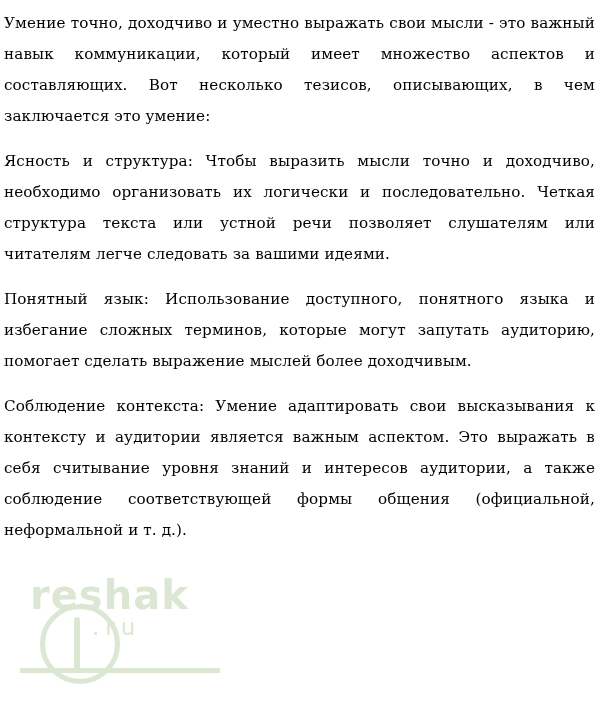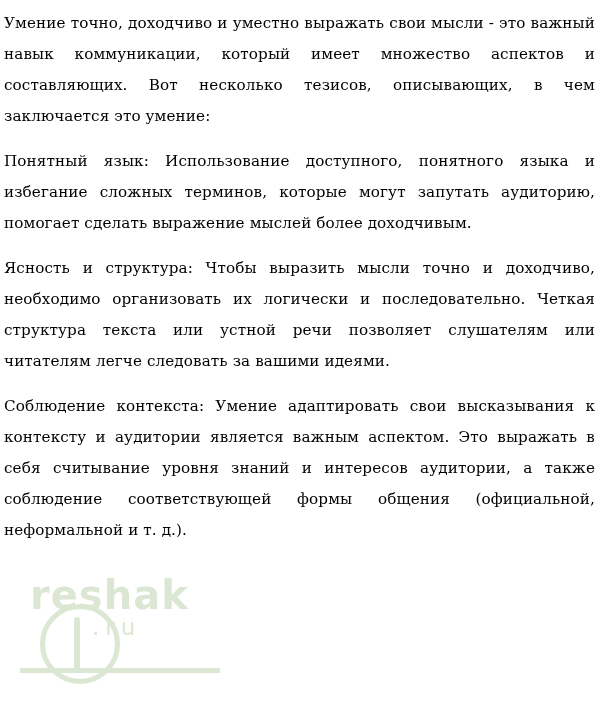--- a/index.html
+++ b/index.html
@@ -96,22 +96,22 @@
     background: #b9cfa8;
   }
 </style>
 </head>
 <body>
 
 <div class="page">
 
   <div class="doc">
     <p class="para">Умение точно, доходчиво и уместно выражать свои мысли - это важный навык коммуникации, который имеет множество аспектов и составляющих. Вот несколько тезисов, описывающих, в чем заключается это умение:</p>
+    <p class="para">Ясность и структура: Чтобы выразить мысли точно и доходчиво, необходимо организовать их логически и последовательно. Четкая структура текста или устной речи позволяет слушателям или читателям легче следовать за вашими идеями.</p>
     <p class="para">Понятный язык: Использование доступного, понятного языка и избегание сложных терминов, которые могут запутать аудиторию, помогает сделать выражение мыслей более доходчивым.</p>
-    <p class="para">Ясность и структура: Чтобы выразить мысли точно и доходчиво, необходимо организовать их логически и последовательно. Четкая структура текста или устной речи позволяет слушателям или читателям легче следовать за вашими идеями.</p>
     <p class="para">Соблюдение контекста: Умение адаптировать свои высказывания к контексту и аудитории является важным аспектом. Это выражать в себя считывание уровня знаний и интересов аудитории, а также соблюдение соответствующей формы общения (официальной, неформальной и т. д.).</p>
   </div>
 
   <div class="watermark">
     <div class="wm-text">reshak</div>
     <div class="wm-circle"></div>
     <div class="wm-sub">.ru</div>
     <div class="wm-bar"></div>
   </div>
 

